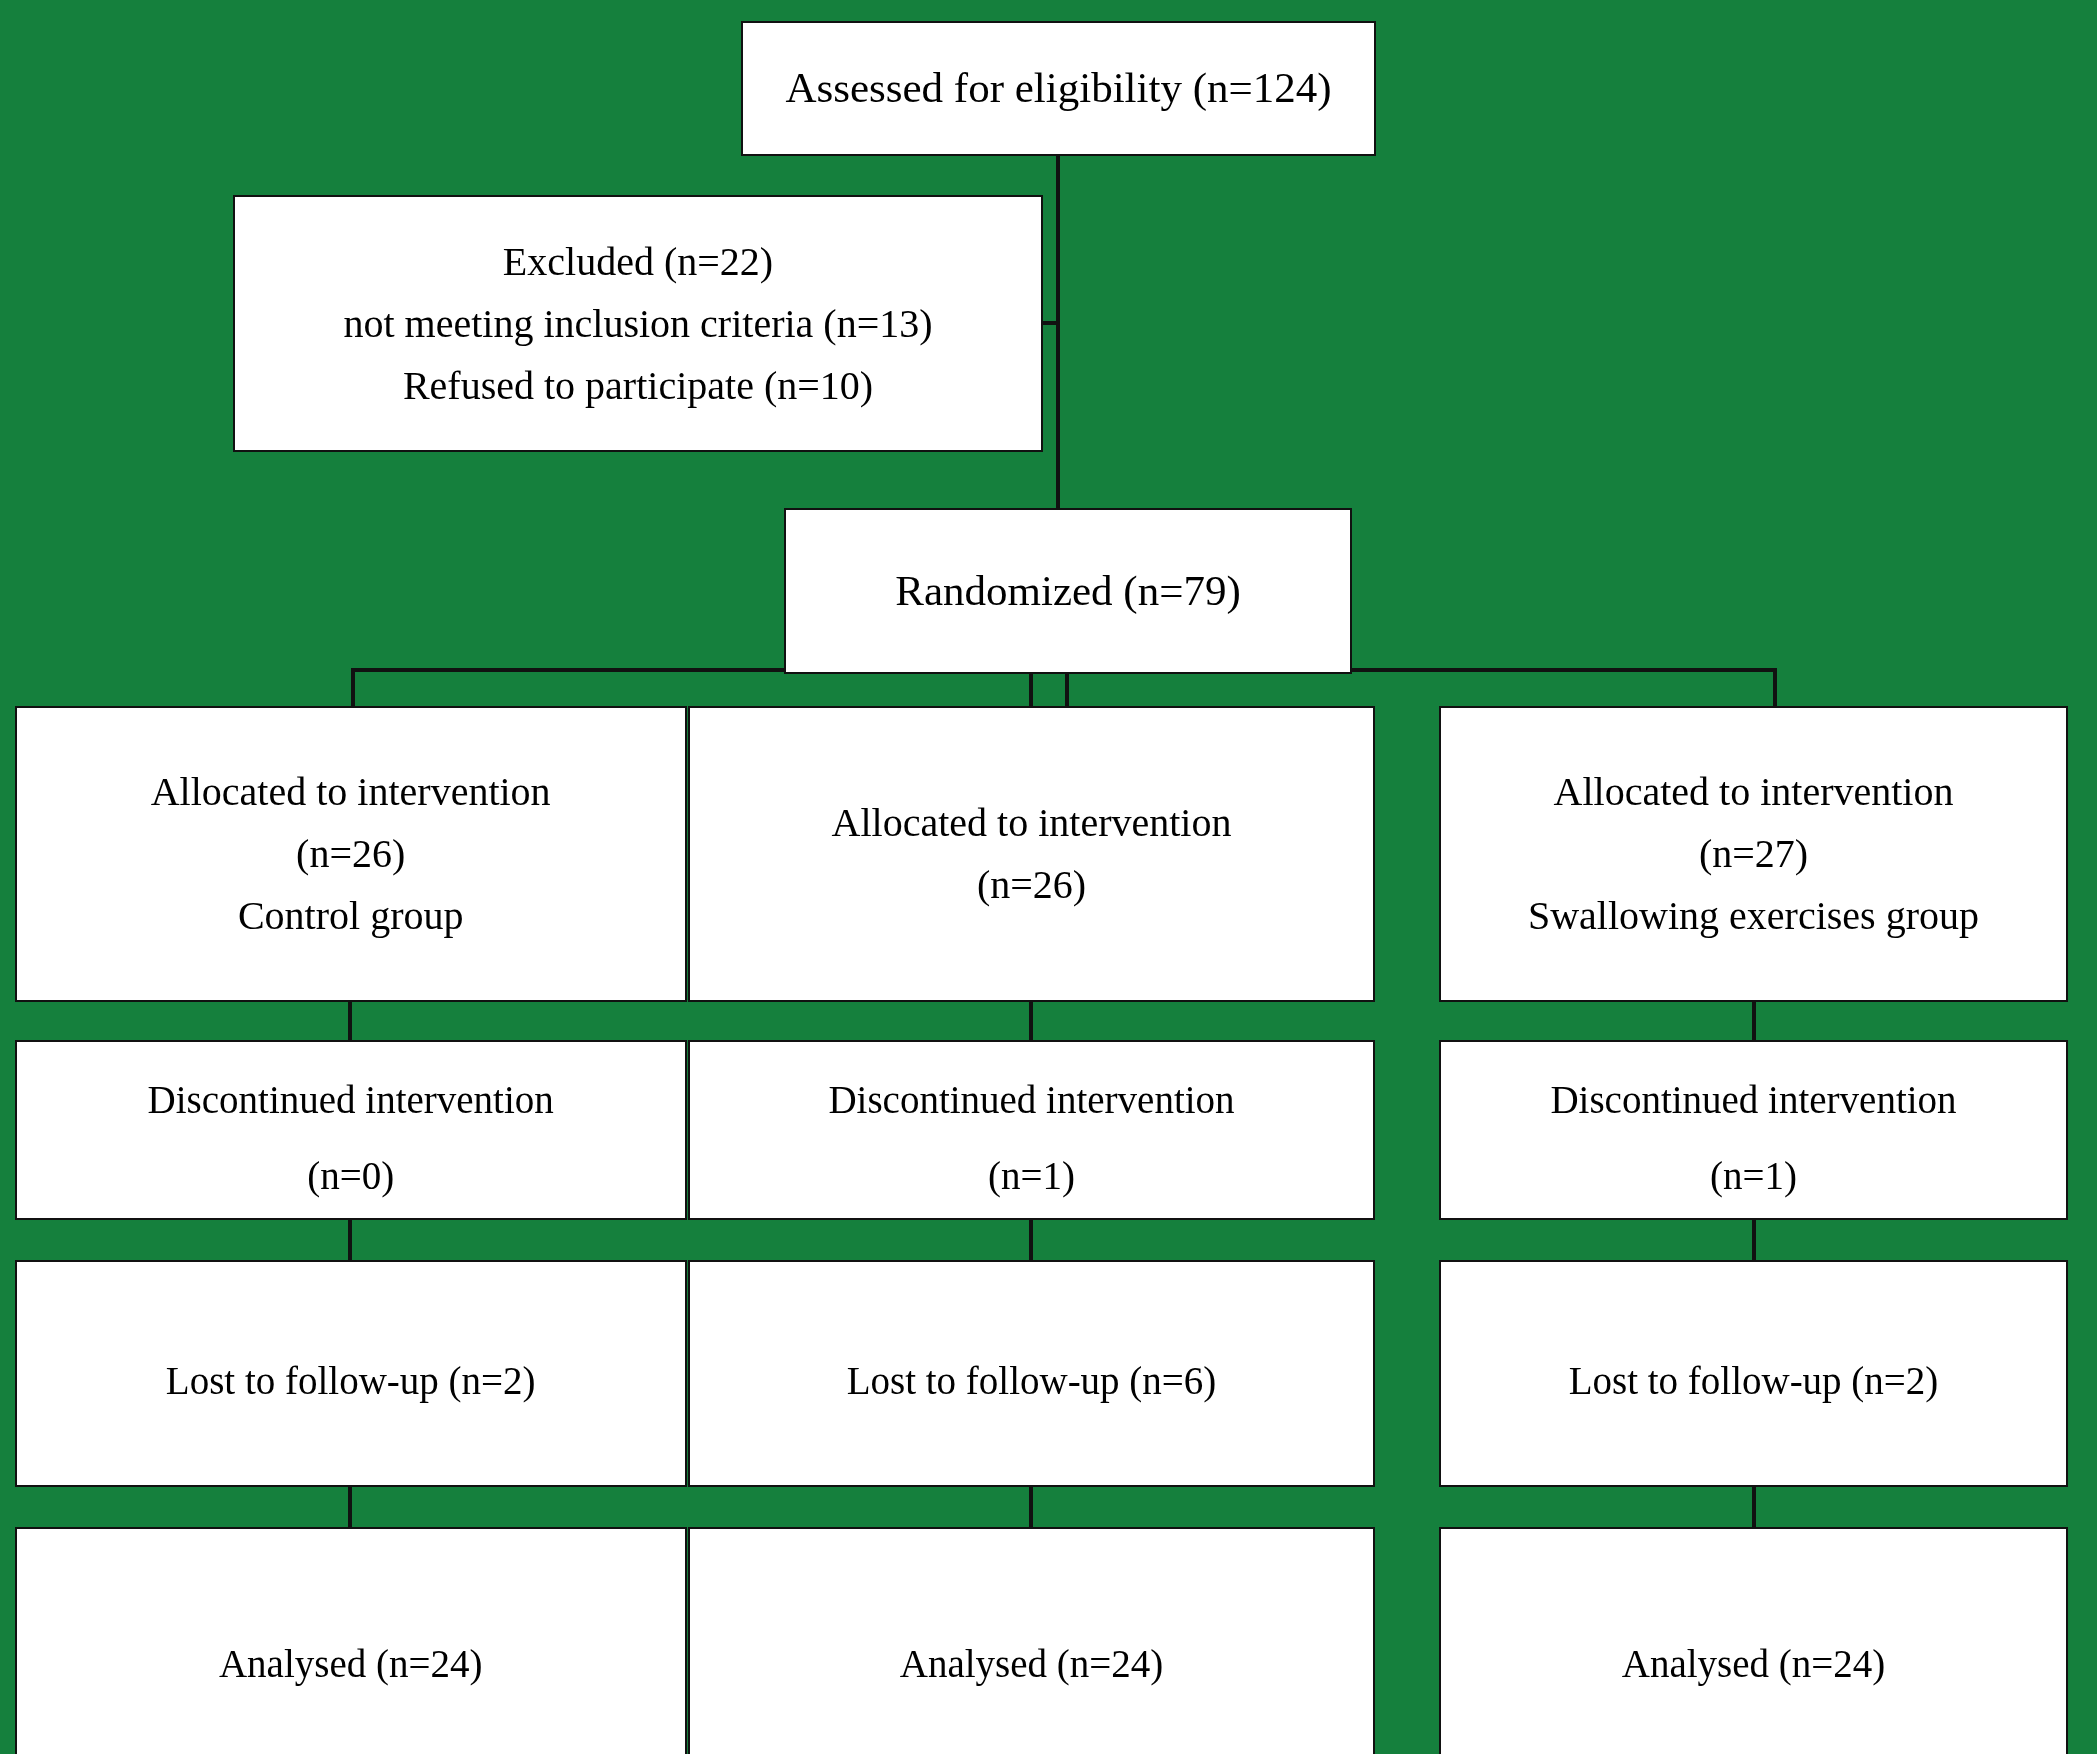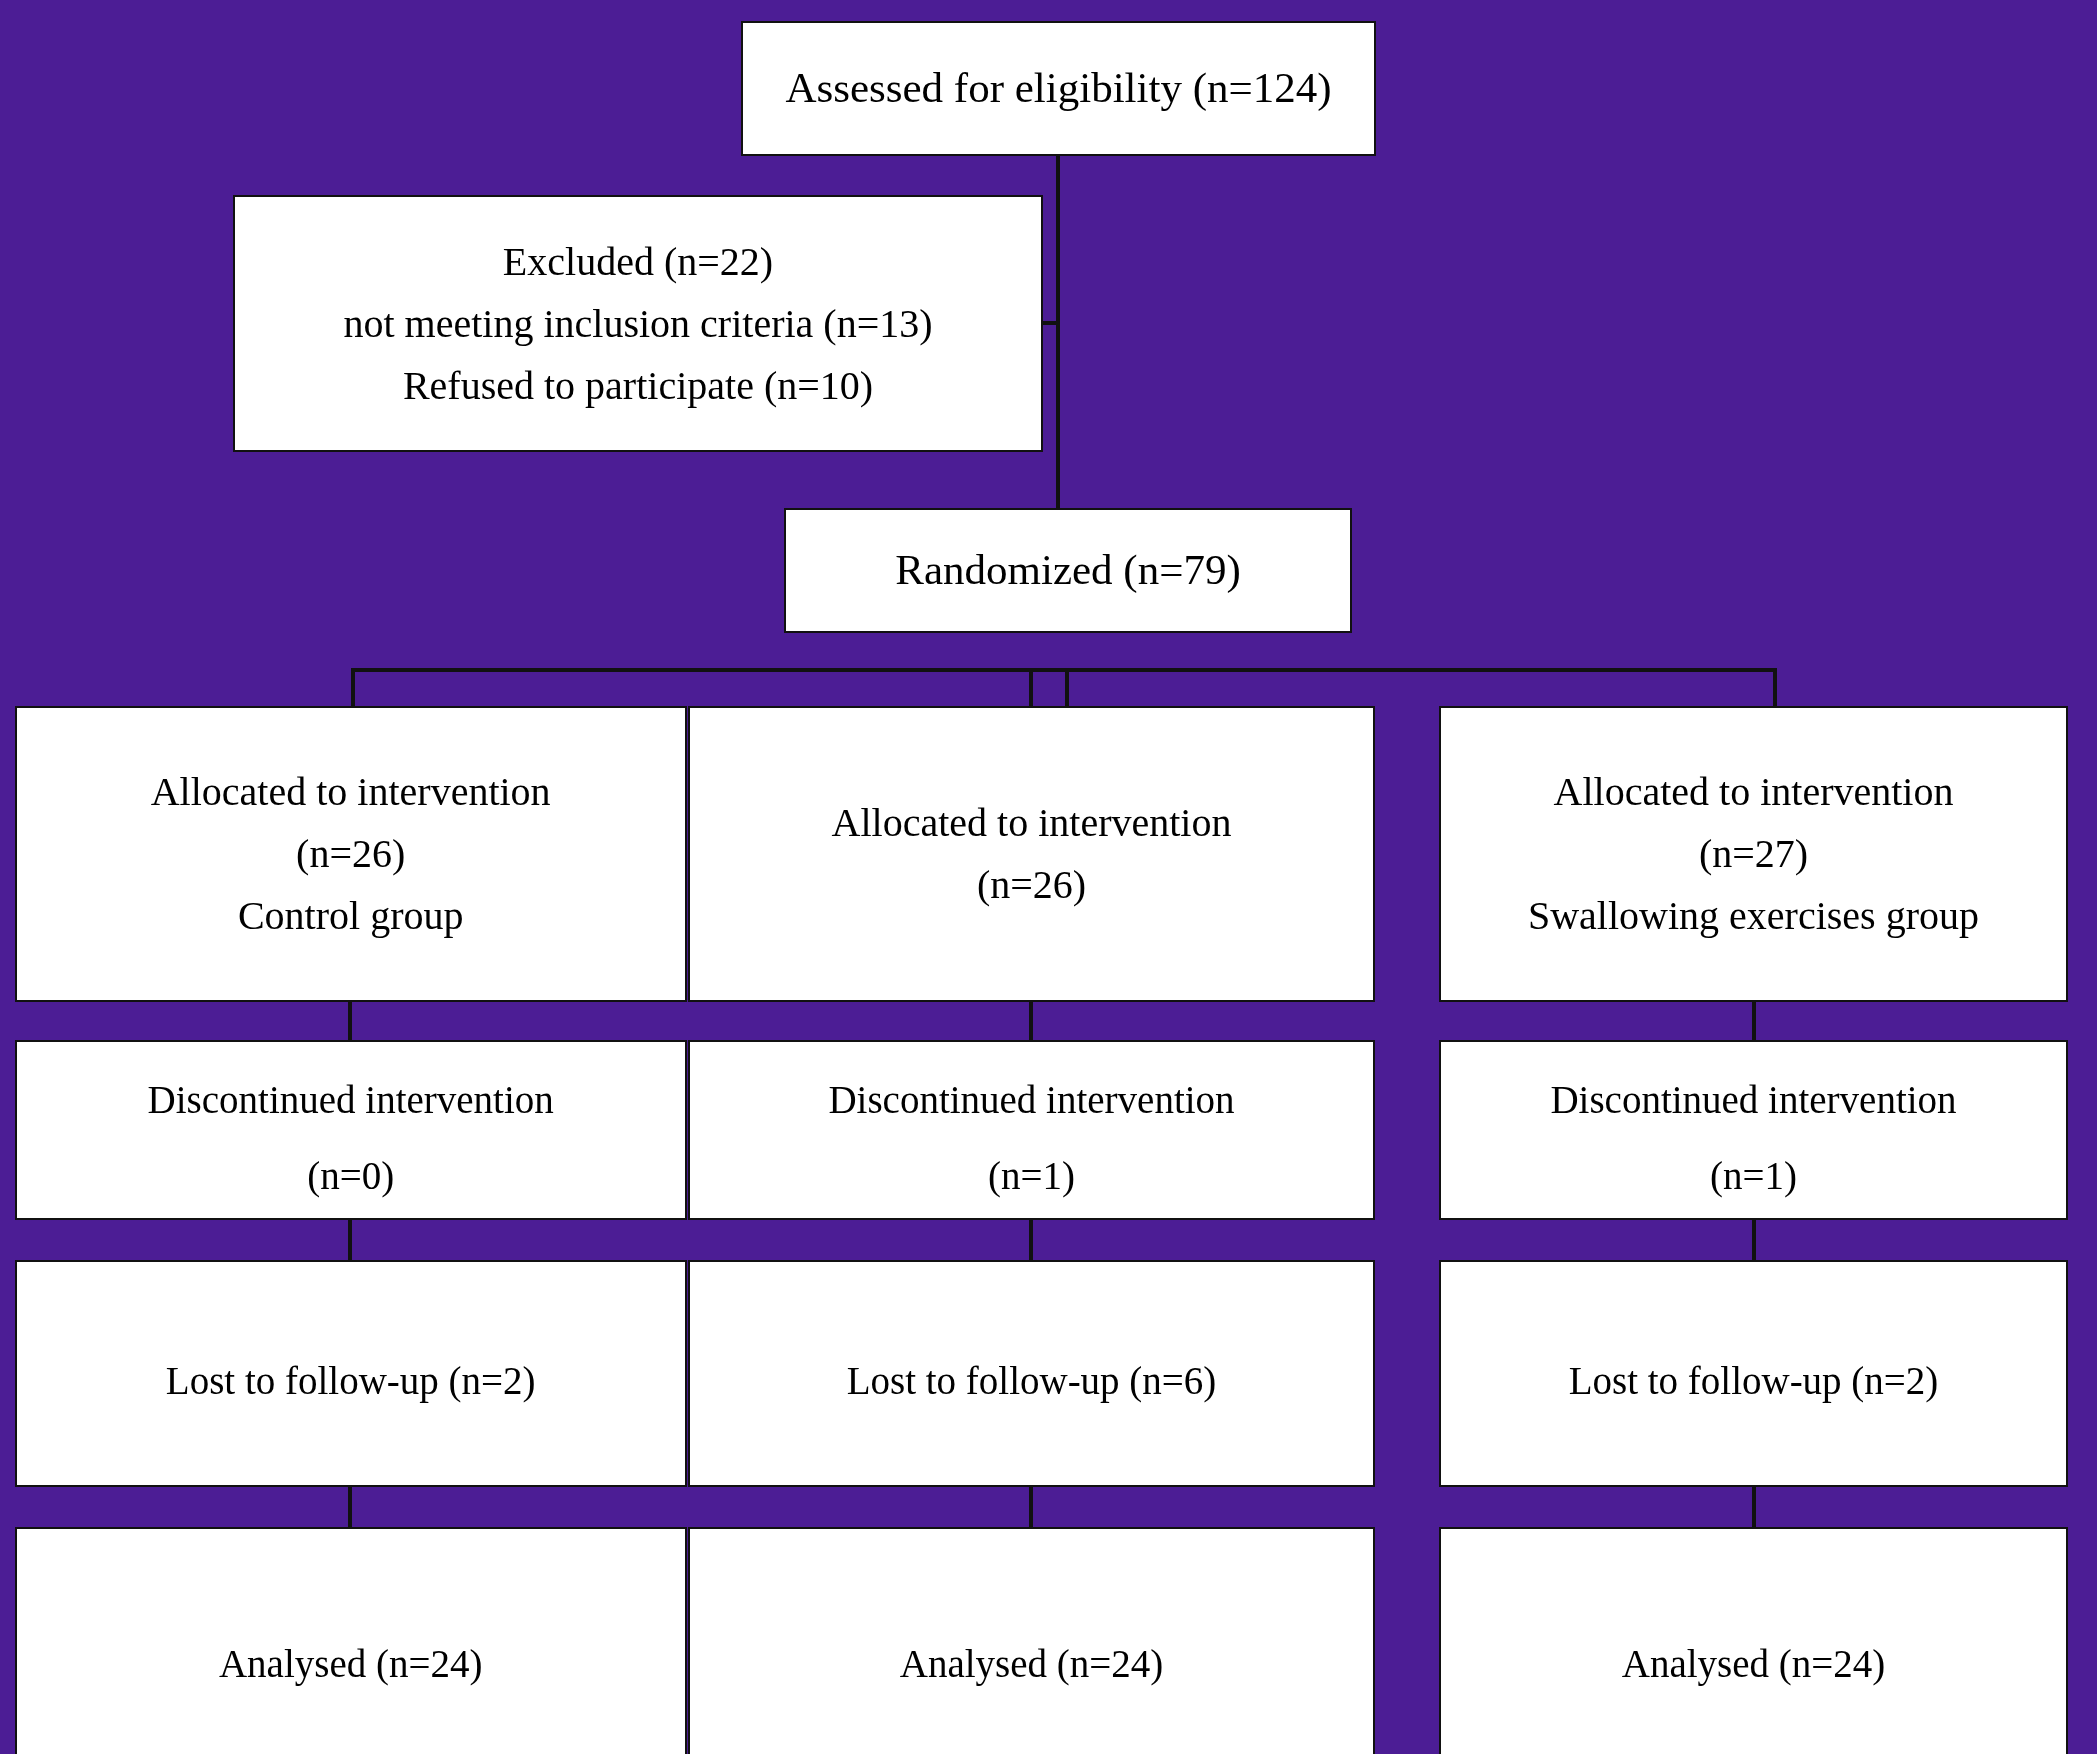--- a/index.html
+++ b/index.html
@@ -5,21 +5,21 @@
 <style>
   html, body {
     margin: 0;
     padding: 0;
     background: #ffffff;
   }
   #canvas {
     position: relative;
     width: 2097px;
     height: 1755px;
-    background: #4c1d95;
+    background: #15803d;
     font-family: "Liberation Serif", "DejaVu Serif", serif;
     color: #000000;
     overflow: hidden;
   }
   .box {
     position: absolute;
     box-sizing: border-box;
     border: 2.9px solid #111111;
     background: #ffffff;
     display: flex;
@@ -45,21 +45,21 @@
   }
   .conn-h {
     position: absolute;
     height: 3.7px;
     background: #111111;
   }
 
   
   #box-assessed   { left: 741px; top: 20.5px;   width: 635px;  height: 135px; }
   #box-excluded   { left: 233px;  top: 195px;  width: 810px; height: 257px; }
-  #box-randomized { left: 784px; top: 508px;  width: 568px;  height: 125px; }
+  #box-randomized { left: 784px; top: 508px;  width: 568px;  height: 166px; }
 
   .col1 { left: 14.7px;   width: 672px; }
   .col2 { left: 688px;  width: 687px; }
   .col3 { left: 1439px; width: 629px; }
 
   .row-alloc  { top: 706px;  height: 296px; }
   .row-disc   { top: 1040px; height: 180px; }
   .row-lost   { top: 1260px; height: 227px; }
   .row-anal   { top: 1527px; height: 258px; }
 </style>

